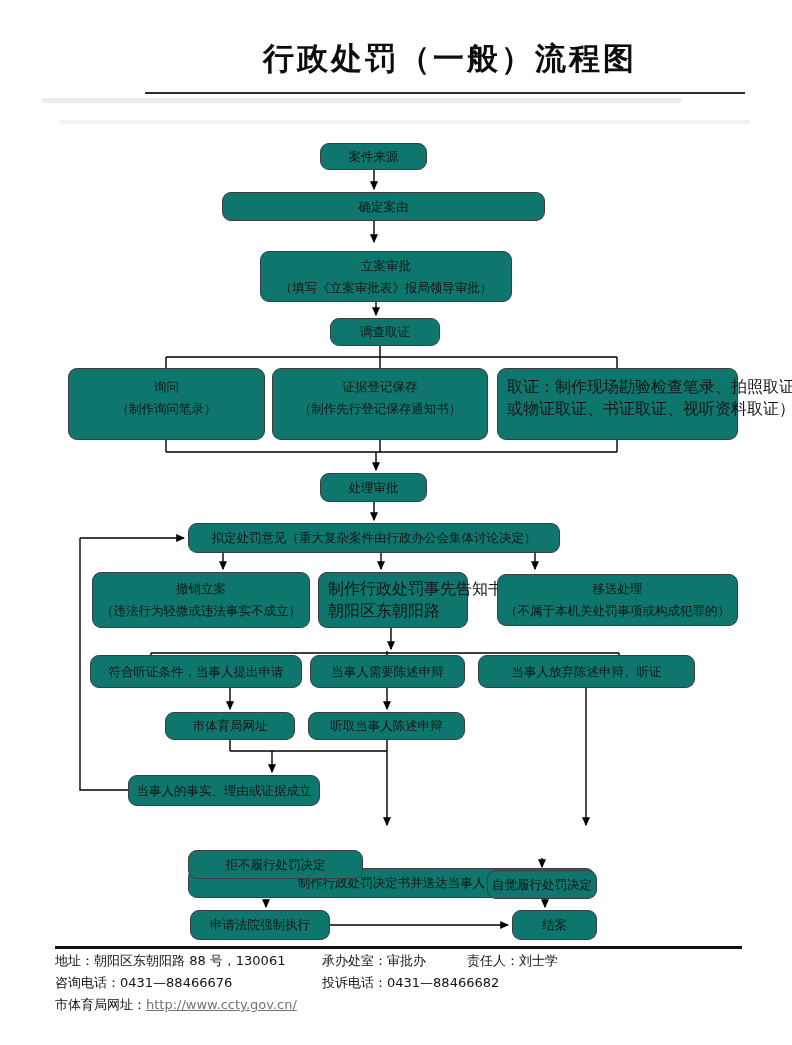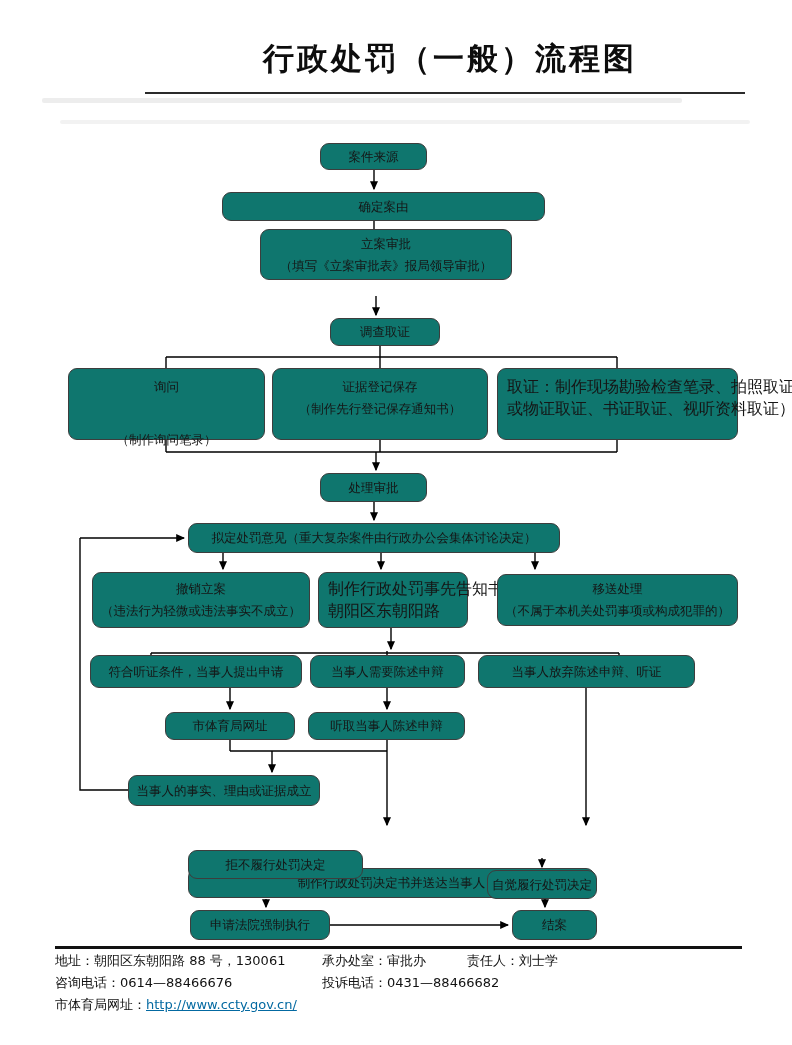--- a/index.html
+++ b/index.html
@@ -20,21 +20,21 @@
     border:1.4px solid #3d3d3d;border-radius:9px;
     display:flex;flex-direction:column;align-items:center;justify-content:center;
     font-size:12.5px;line-height:22px;text-align:center;color:#151515;
   }
   .node span{white-space:nowrap;}
   .top-align{justify-content:flex-start;padding-top:7px;}
   .left-align{align-items:flex-start;text-align:left;padding-left:9px;padding-right:4px;}
   .fs12{font-size:16px;}
   .footer-sep{position:absolute;left:55px;top:946px;width:687px;height:3px;background:#111;}
   .f{position:absolute;font-size:13px;color:#111;white-space:nowrap;}
-  .link{color:#0369a1;text-decoration:underline;cursor:pointer;}
+  .link{color:#737373;text-decoration:underline;cursor:pointer;}
 </style>
 </head>
 <body>
 
 <div class="page">
 
   <h1 class="title">行政处罚（一般）流程图</h1>
   <div class="title-rule"></div>
   <div class="ghost" style="left:42px;top:98px;width:640px;height:5px;"></div>
   <div class="ghost" style="left:60px;top:120px;width:690px;height:4px;opacity:.7;"></div>
@@ -75,30 +75,30 @@
   </svg>
 
   <div class="node" style="left:320px;top:143px;width:107px;height:27px;">
     <span>案件来源</span>
   </div>
 
   <div class="node" style="left:222px;top:192px;width:323px;height:29px;">
     <span>确定案由</span>
   </div>
 
-  <div class="node" style="left:260px;top:229px;width:252px;height:51px;">
+  <div class="node" style="left:260px;top:251px;width:252px;height:51px;">
     <span>立案审批</span>
     <span>（填写《立案审批表》报局领导审批）</span>
   </div>
 
   <div class="node" style="left:330px;top:318px;width:110px;height:28px;">
     <span>调查取证</span>
   </div>
 
-  <div class="node top-align" style="left:68px;top:368px;width:197px;height:72px;gap:31px;">
+  <div class="node top-align" style="left:68px;top:368px;width:197px;height:72px;">
     <span>询问</span>
     <span>（制作询问笔录）</span>
   </div>
 
   <div class="node top-align" style="left:272px;top:368px;width:216px;height:72px;">
     <span>证据登记保存</span>
     <span>（制作先行登记保存通知书）</span>
   </div>
 
   <div class="node top-align left-align fs12" style="left:497px;top:368px;width:241px;height:72px;">
@@ -171,19 +171,19 @@
 
   <div class="node" style="left:512px;top:910px;width:85px;height:30px;">
     <span>结案</span>
   </div>
 
   <div class="footer-sep"></div>
 
   <span class="f" style="left:55px;top:952px;">地址：朝阳区东朝阳路 88 号，130061</span>
   <span class="f" style="left:322px;top:952px;">承办处室：审批办</span>
   <span class="f" style="left:467px;top:952px;">责任人：刘士学</span>
-  <span class="f" style="left:55px;top:974px;">咨询电话：0614—88466676</span>
+  <span class="f" style="left:55px;top:974px;">咨询电话：0431—88466676</span>
   <span class="f" style="left:322px;top:974px;">投诉电话：0431—88466682</span>
   <span class="f" style="left:55px;top:996px;">
     <span>市体育局网址：</span><a class="link" href="#">http://www.ccty.gov.cn/</a>
   </span>
 
 </div>
 
 </body></html>

